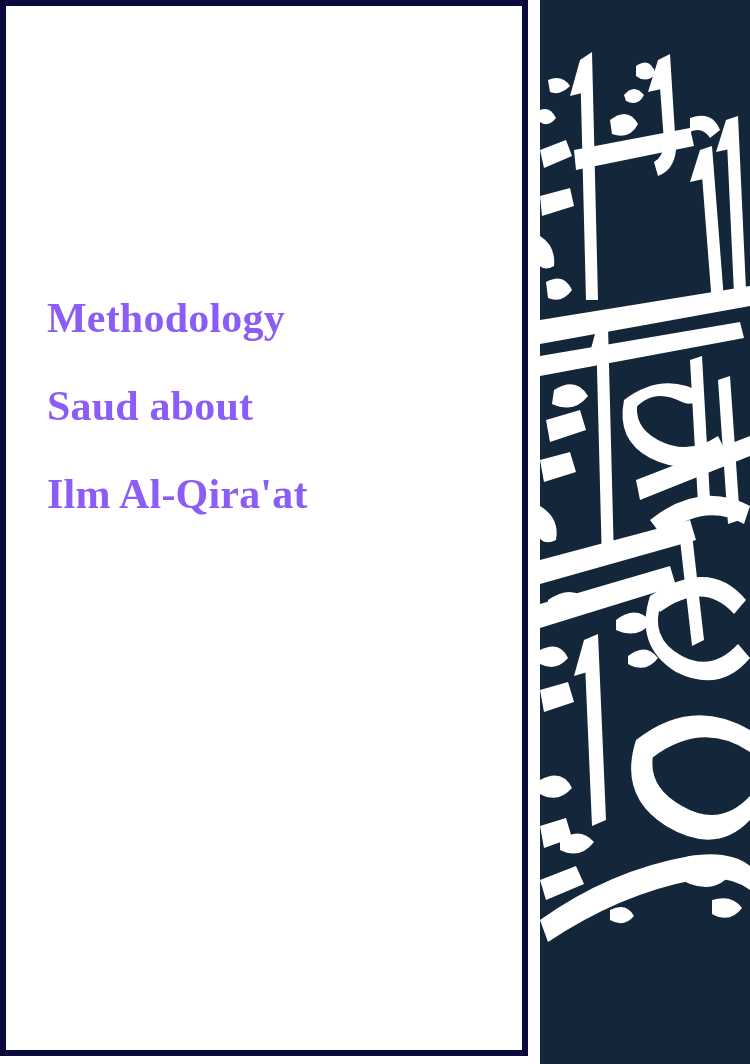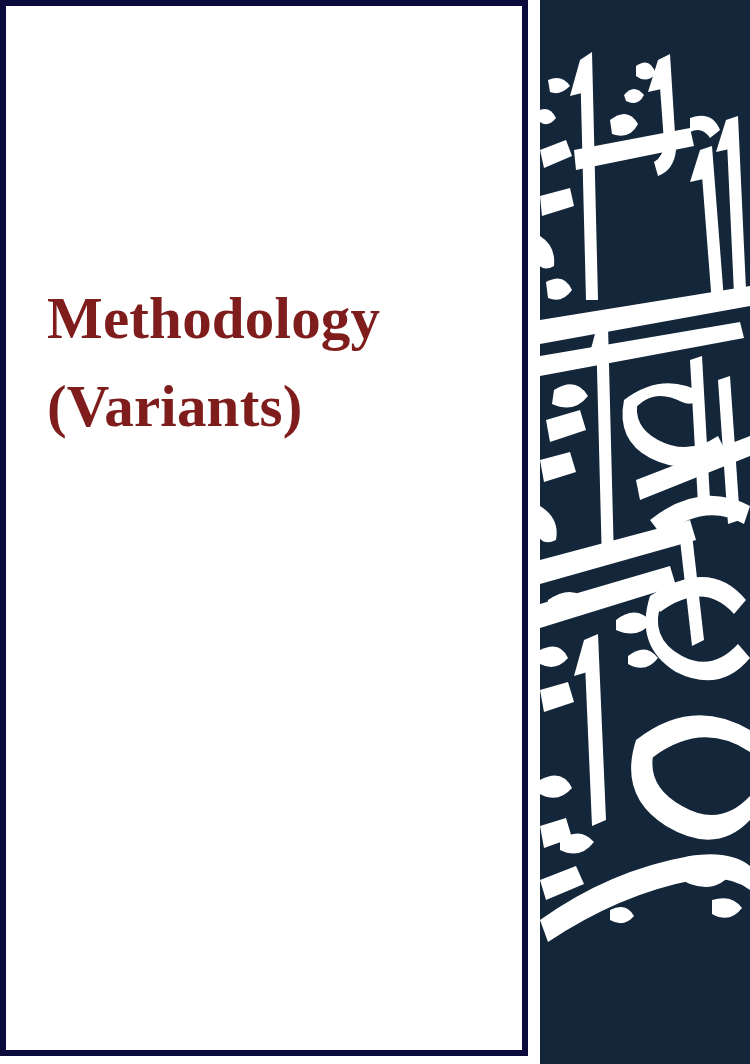--- a/index.html
+++ b/index.html
@@ -39,23 +39,23 @@
   .title-block {
     position: absolute;
     left: 41px;
     top: 268px;
     width: 440px;
   }
 
   .title-line {
     font-family: "Liberation Serif", serif;
     font-weight: bold;
-    font-size: 59px;
+    font-size: 42px;
     line-height: 88px;
-    color: #7f1d1d;
+    color: #8b5cf6;
     letter-spacing: 0.2px;
     white-space: nowrap;
   }
 
   
   .calligraphy-panel {
     position: absolute;
     left: 540px;
     top: 0px;
     width: 210px;
@@ -83,21 +83,22 @@
   }
 </style>
 </head>
 <body>
 
 <div id="cover">
 
   <div class="title-panel">
     <div class="title-block">
       <div class="title-line">Methodology</div>
-      <div class="title-line">(Variants)</div>
+      <div class="title-line">Saud about</div>
+      <div class="title-line">Ilm Al-Qira'at</div>
     </div>
   </div>
 
   <div class="panel-gap"></div>
 
   <div class="calligraphy-panel">
     <svg class="calligraphy-art" viewBox="0 0 210 1064" preserveAspectRatio="none">
       <rect x="0" y="0" width="210" height="1064" fill="#13263a"></rect>
       <g fill="#ffffff">
 

